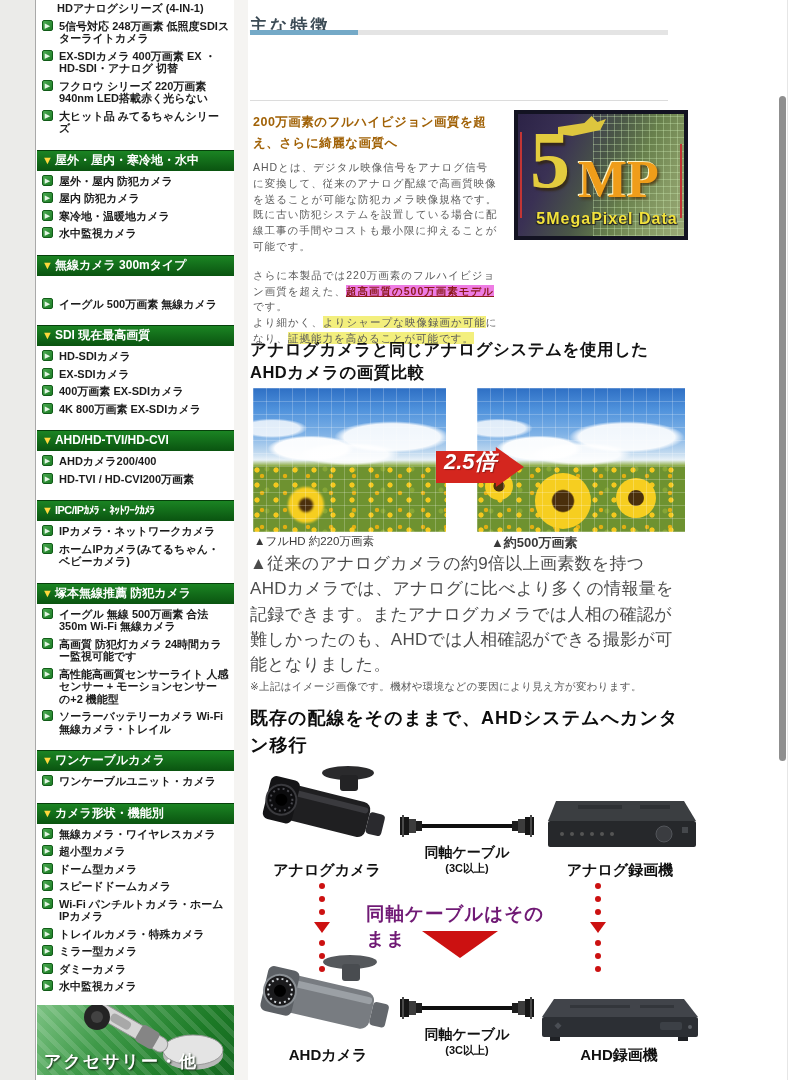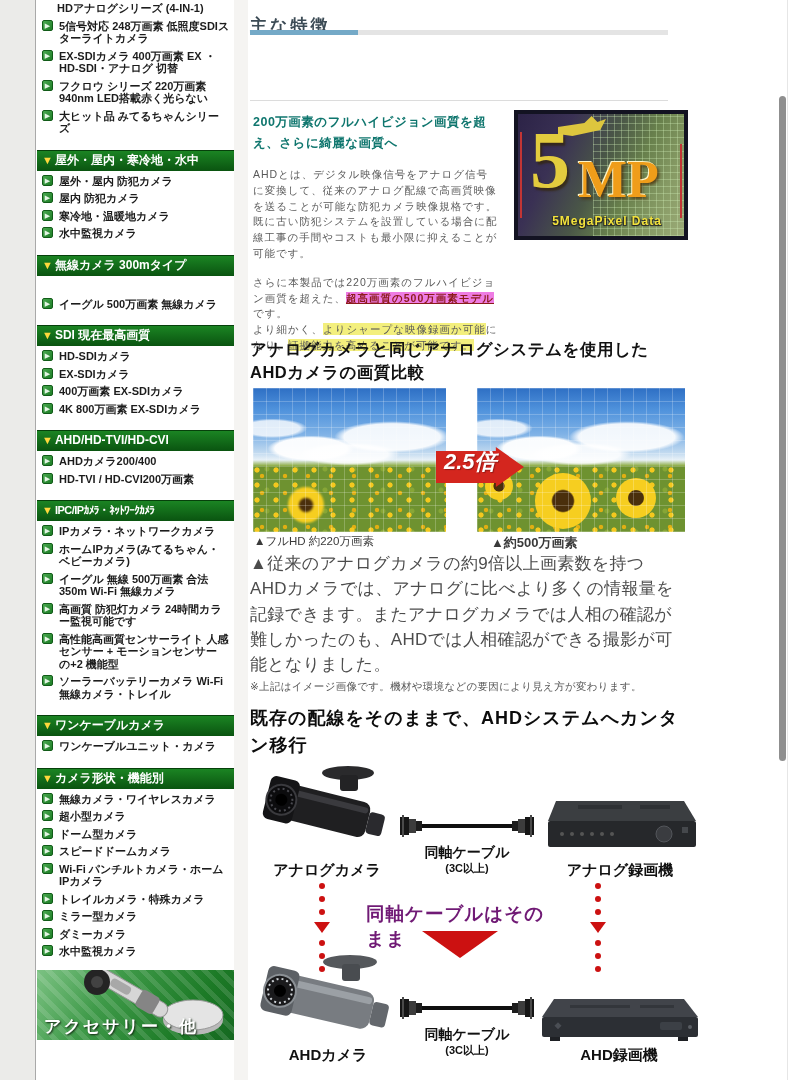--- a/index.html
+++ b/index.html
@@ -31,41 +31,41 @@
       font-weight:bold;font-size:17px;color:#fff;letter-spacing:2px;text-shadow:1px 1px 2px #10240f;}
   .accb svg{position:absolute;right:-4px;top:-2px;}
   
   #main{position:absolute;left:248px;top:0;width:530px;height:1080px;}
   .t1{position:absolute;left:2px;top:4px;font-size:17px;font-weight:600;color:#3c4b55;letter-spacing:3px;margin-top:10px;}
   .rule1{position:absolute;left:2px;top:30px;width:418px;height:5px;background:#e4e4e4;}
   .rule1 .blue{position:absolute;left:0;top:0;width:108px;height:5px;background:#74a9c7;}
   .h1{position:absolute;left:2px;top:56px;font-size:21px;font-weight:600;color:#36454f;letter-spacing:1px;}
   .hr2{position:absolute;left:2px;top:100px;width:418px;height:1px;background:#dcdcdc;}
   .featL{position:absolute;left:5px;top:112px;width:245px;}
-  .featH{font-size:12.5px;font-weight:bold;color:#0f766e;line-height:21px;letter-spacing:.5px;}
-  .featP{margin-top:13px;font-size:10.5px;line-height:15.8px;color:#595959;letter-spacing:1px;}
+  .featH{font-size:12.5px;font-weight:bold;color:#a16207;line-height:21px;letter-spacing:.5px;}
+  .featP{margin-top:6px;font-size:10.5px;line-height:15.8px;color:#595959;letter-spacing:1px;}
   .featP2{margin-top:13px;font-size:10.5px;line-height:15.8px;color:#595959;letter-spacing:1px;}
   .hlp{background:#ee7ce4;color:#8c1b1b;font-weight:bold;text-decoration:underline;}
   .hly{background:#f3ef7d;}
   
   .mp5{position:absolute;left:266px;top:110px;width:174px;height:130px;border:4px solid #131322;box-sizing:border-box;overflow:hidden;
       background:linear-gradient(115deg,#2c2347 0%,#3a3154 25%,#4a5747 48%,#68804c 65%,#869a64 82%,#9cab78 100%);}
   .mp5 .grid{position:absolute;right:0;top:0;width:55%;height:100%;
       background:repeating-linear-gradient(0deg,rgba(205,235,180,.35) 0 1px,transparent 1px 7px),
                  repeating-linear-gradient(90deg,rgba(205,235,180,.35) 0 1px,transparent 1px 7px);}
   .mp5 .redl{position:absolute;left:2px;top:18px;width:2px;height:86px;background:#c23535;}
   .mp5 .redr{position:absolute;right:2px;top:30px;width:2px;height:74px;background:#c23535;}
   .mp5 .five{position:absolute;left:12px;top:6px;font-family:"Liberation Serif","DejaVu Serif",serif;
       font-size:80px;font-weight:bold;color:#e3cc3e;line-height:1;text-shadow:2px 3px 2px rgba(50,35,0,.65);}
   .mp5 .mp{position:absolute;left:60px;top:40px;font-family:"Liberation Serif","DejaVu Serif",serif;
       font-size:52px;font-weight:bold;color:#ef9d1a;line-height:1;
       text-shadow:-1px -1px 0 #fff6c8,2px 2px 3px rgba(70,35,0,.7);}
   .mp5 .finger{position:absolute;left:40px;top:2px;width:48px;height:20px;background:#ddc63e;
       clip-path:polygon(0 55%,55% 35%,70% 0,82% 30%,100% 15%,88% 70%,30% 100%,0 90%);}
-  .mp5 .cap{position:absolute;left:12px;right:0;bottom:8px;text-align:center;font-size:12px;font-weight:bold;
+  .mp5 .cap{position:absolute;left:12px;right:0;bottom:8px;text-align:center;font-size:16px;font-weight:bold;
       color:#f2e23c;letter-spacing:1px;text-shadow:1px 1px 1px #222,-1px 1px 1px #222;}
   
   .cmpH{position:absolute;left:2px;top:338px;width:426px;font-size:16.5px;font-weight:bold;color:#111;line-height:23px;letter-spacing:.5px;}
   .sun{position:absolute;top:388px;height:144px;overflow:hidden;
       background:linear-gradient(180deg,#2e6fc4 0%,#4f92dc 15%,#7fb2e6 32%,#c2daf0 45%,#e8f1f7 50%,#8fae49 54%,#7ba238 60%,#6e9a2e 100%);}
   .sun.l{left:5px;width:193px;}
   .sun.r{left:229px;width:208px;}
   .sun .clouds{position:absolute;inset:0;background:
       radial-gradient(60px 18px at 30% 42%,rgba(255,255,255,.95) 0 60%,transparent 72%),
       radial-gradient(80px 22px at 72% 34%,rgba(255,255,255,.9) 0 60%,transparent 72%),
@@ -133,20 +133,21 @@
   <div class="si"><span class="ico">▶</span><span class="lbl">4K 800万画素 EX-SDIカメラ</span></div>
 
   <div class="sh"><span class="tri">▼</span><span class="lab">AHD/HD-TVI/HD-CVI</span></div>
   <div class="si"><span class="ico">▶</span><span class="lbl">AHDカメラ200/400</span></div>
   <div class="si"><span class="ico">▶</span><span class="lbl">HD-TVI / HD-CVI200万画素</span></div>
 
   <div class="sh cond"><span class="tri">▼</span><span class="lab">IPC/IPｶﾒﾗ・ﾈｯﾄﾜｰｸｶﾒﾗ</span></div>
   <div class="si"><span class="ico">▶</span><span class="lbl">IPカメラ・ネットワークカメラ</span></div>
   <div class="si"><span class="ico">▶</span><span class="lbl">ホームIPカメラ(みてるちゃん・ベビーカメラ)</span></div>
 
+  <div class="sh"><span class="tri">▼</span><span class="lab">塚本無線推薦 防犯カメラ</span></div>
   <div class="si"><span class="ico">▶</span><span class="lbl">イーグル 無線 500万画素 合法 350m Wi-Fi 無線カメラ</span></div>
   <div class="si"><span class="ico">▶</span><span class="lbl">高画質 防犯灯カメラ 24時間カラー監視可能です</span></div>
   <div class="si"><span class="ico">▶</span><span class="lbl">高性能高画質センサーライト 人感センサー + モーションセンサー の+2 機能型</span></div>
   <div class="si"><span class="ico">▶</span><span class="lbl">ソーラーバッテリーカメラ Wi-Fi 無線カメラ・トレイル</span></div>
 
   <div class="sh"><span class="tri">▼</span><span class="lab">ワンケーブルカメラ</span></div>
   <div class="si"><span class="ico">▶</span><span class="lbl">ワンケーブルユニット・カメラ</span></div>
 
   <div class="sh"><span class="tri">▼</span><span class="lab">カメラ形状・機能別</span></div>
   <div class="si"><span class="ico">▶</span><span class="lbl">無線カメラ・ワイヤレスカメラ</span></div>

